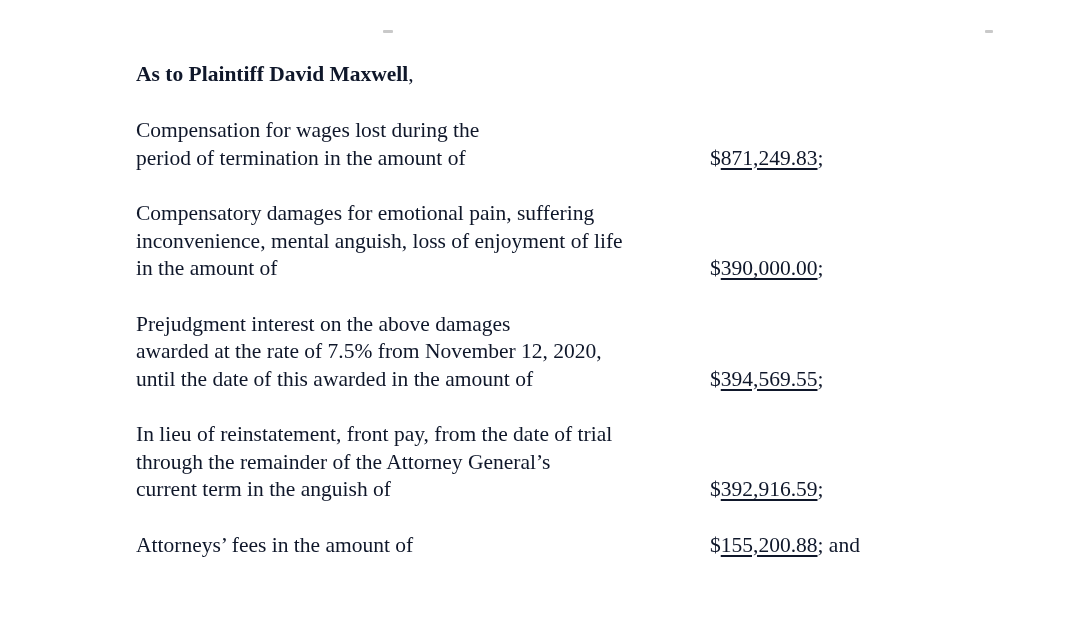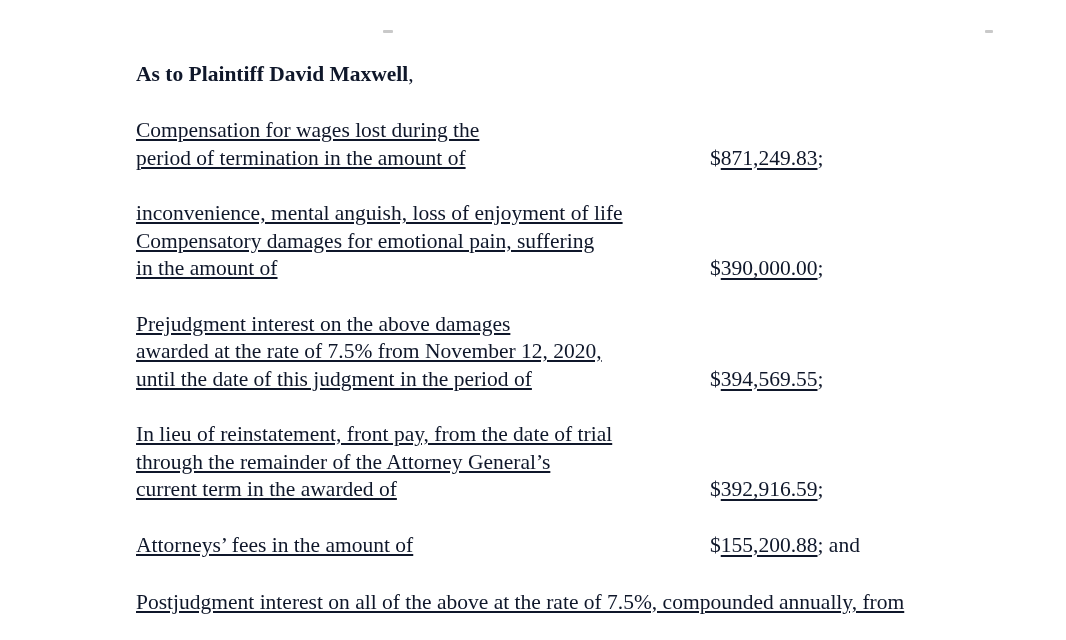--- a/index.html
+++ b/index.html
@@ -31,21 +31,20 @@
   }
   .heading {
     margin: 0 0 29px 0;
     line-height: 27px;
     white-space: nowrap;
   }
   .heading .bold { font-weight: bold; }
   .item {
     position: relative;
     margin: 0 0 28px 0;
-    text-decoration: underline;
   }
   .line {
     display: block;
     line-height: 27.5px;
     white-space: nowrap;
   }
   .amount {
     position: absolute;
     left: 574px;
     bottom: 0;
@@ -70,43 +69,42 @@
 
     <p class="heading"><span class="bold">As to Plaintiff David Maxwell</span><span>,</span></p>
 
     <div class="item">
       <span class="line">Compensation for wages lost during the</span>
       <span class="line">period of termination in the amount of</span>
       <span class="amount"><span>$</span><span class="u">871,249.83</span><span>;</span></span>
     </div>
 
     <div class="item">
+      <span class="line">Compensatory damages for emotional pain, suffering</span>
       <span class="line">inconvenience, mental anguish, loss of enjoyment of life</span>
-      <span class="line">Compensatory damages for emotional pain, suffering</span>
       <span class="line">in the amount of</span>
       <span class="amount"><span>$</span><span class="u">390,000.00</span><span>;</span></span>
     </div>
 
     <div class="item">
       <span class="line">Prejudgment interest on the above damages</span>
       <span class="line">awarded at the rate of 7.5% from November 12, 2020,</span>
-      <span class="line">until the date of this judgment in the period of</span>
+      <span class="line">until the date of this awarded in the amount of</span>
       <span class="amount"><span>$</span><span class="u">394,569.55</span><span>;</span></span>
     </div>
 
     <div class="item">
       <span class="line">In lieu of reinstatement, front pay, from the date of trial</span>
       <span class="line">through the remainder of the Attorney General’s</span>
-      <span class="line">current term in the awarded of</span>
+      <span class="line">current term in the anguish of</span>
       <span class="amount"><span>$</span><span class="u">392,916.59</span><span>;</span></span>
     </div>
 
     <div class="item">
       <span class="line">Attorneys’ fees in the amount of</span>
       <span class="amount"><span>$</span><span class="u">155,200.88</span><span>; and</span></span>
     </div>
 
     <div class="item closing">
-      <span class="line">Postjudgment interest on all of the above at the rate of 7.5%, compounded annually, from</span>
     </div>
 
   </div>
 </div>
 
 </body></html>

